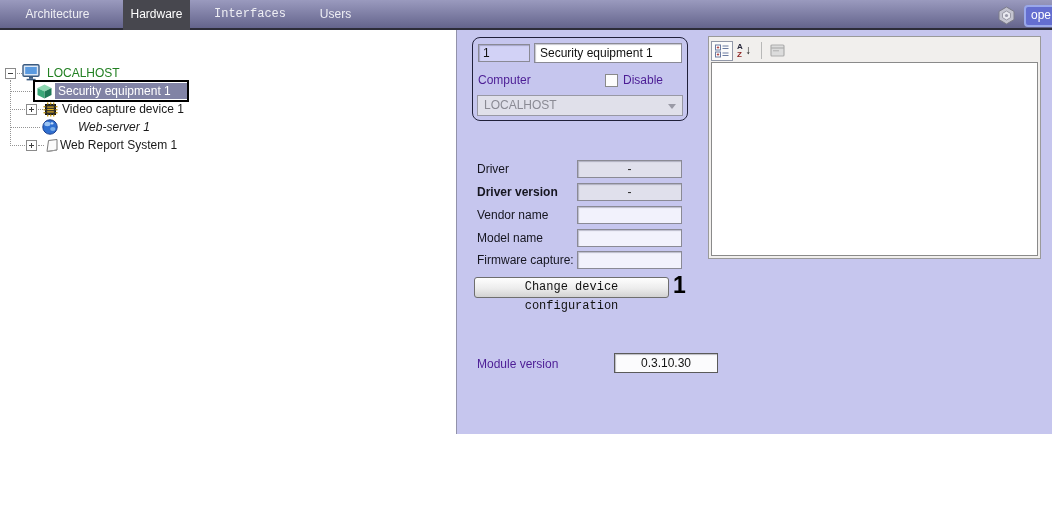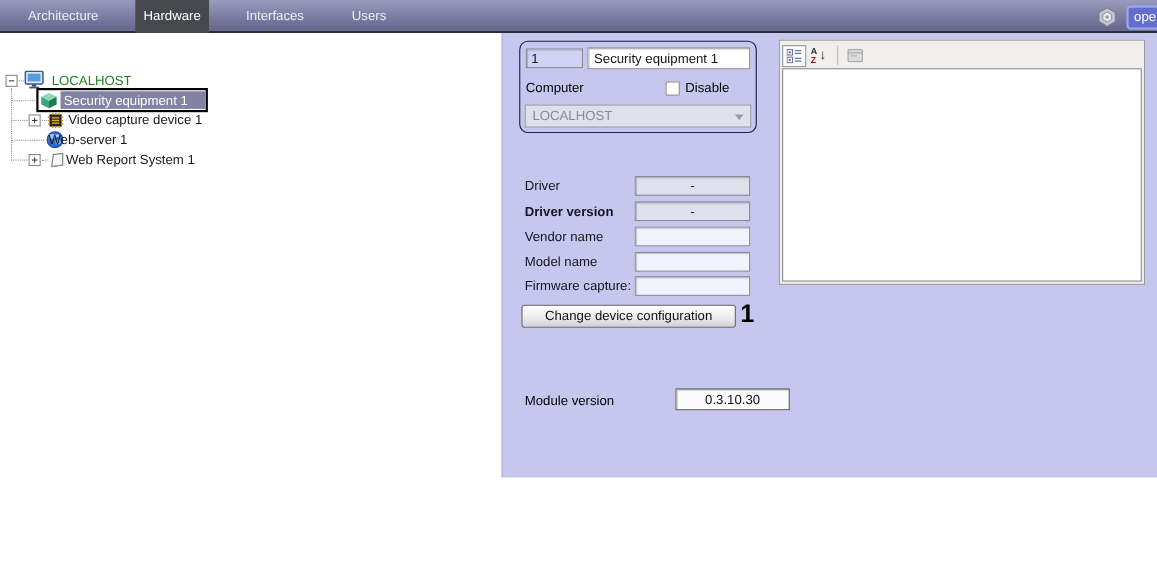--- a/index.html
+++ b/index.html
@@ -36,38 +36,38 @@
 
   
   #settings-panel { position:absolute; left:457px; top:30px; width:595px; height:467px; background:#c6c6ee; }
   #group-box { position:absolute; left:472px; top:37px; width:216px; height:84px;
     border:1px solid #20203a; border-radius:8px; }
   .sunken { border:1px solid #8a8a95; box-shadow:inset 1px 1px 1px rgba(50,50,80,0.28); }
   #id-field { position:absolute; left:478px; top:44px; width:52px; height:18px; background:#d2d2f6;
     font-size:12px; line-height:16px; padding-left:4px; color:#111; }
   #name-field { position:absolute; left:534px; top:43px; width:148px; height:20px; background:#ffffff;
     font-size:12px; line-height:18px; padding-left:5px; color:#111; }
-  .lbl { position:absolute; font-size:12px; color:#000000; white-space:nowrap; }
+  .lbl { position:absolute; font-size:12px; color:#4c1d95; white-space:nowrap; }
   #disable-checkbox { position:absolute; left:605px; top:74px; width:13px; height:13px;
     background:#fdfdfd; border:1px solid #8a8a8a; }
   #computer-select { position:absolute; left:477px; top:95px; width:206px; height:21px;
     background:#e0e0ea; border:1px solid #9898a4; color:#8a8a94; font-size:12px; line-height:19px;
     padding-left:6px; }
   #select-arrow { position:absolute; right:6px; top:8px; width:0; height:0;
     border-left:4px solid transparent; border-right:4px solid transparent; border-top:5px solid #9a9aa6; }
 
   .field-row-label { position:absolute; left:477px; font-size:12px; color:#15151f; }
   .field-box { position:absolute; left:577px; width:105px; height:18px; font-size:12px;
     line-height:16px; text-align:center; color:#222; }
   .field-dim { background:#e0e0ec; }
   .field-lite { background:#f2f2fc; }
 
   #change-config-button { position:absolute; left:474px; top:277px; width:195px; height:21px;
     background:linear-gradient(#fefefe,#ececec 55%,#d2d2d2); border:1px solid #6e6e6e; border-radius:3px;
-    font-size:12px; text-align:center; line-height:19px; color:#111; cursor:default; }
+    font-size:12px; text-align:center; line-height:19px; color:#111; cursor:default;font-family:Liberation Mono, monospace; }
   #callout-1 { position:absolute; left:673px; top:272px; font-size:23px; font-weight:bold; color:#000; }
   #module-field { position:absolute; left:578px; top:353px; width:104px; height:20px; background:#fbfbfd;
     border:1px solid #5a5a5a; box-shadow:inset 1px 1px 1px rgba(40,40,60,0.3);
     font-size:12px; line-height:18px; text-align:center; color:#111;margin-left:36px; }
 
   
   #property-grid { position:absolute; left:708px; top:36px; width:333px; height:223px;
     background:#f1efed; border:1px solid #9a9a9a; }
   #pg-toolbar { position:absolute; left:2px; top:3px; height:21px; display:flex; align-items:center; }
   .pg-btn { width:22px; height:20px; display:flex; align-items:center; justify-content:center; margin-right:1px; }
@@ -92,21 +92,21 @@
   .first-underline::first-letter { text-decoration:underline; }
 </style>
 </head>
 <body>
 
 <div id="app">
 
   <div id="menu-bar">
     <div class="menu-tab" style="left:10px;width:95px;">Architecture</div>
     <div class="menu-tab selected" style="left:123px;width:67px;">Hardware</div>
-    <div class="menu-tab" style="left:213px;width:74px;">Interfaces</div>
+    <div class="menu-tab" style="left:213px;width:74px;font-family:Liberation Mono, monospace;">Interfaces</div>
     <div class="menu-tab" style="left:308px;width:55px;">Users</div>
     <svg id="corner-logo" viewBox="0 0 19 19">
       <polygon points="9.5,1 17,5.4 17,13.6 9.5,18 2,13.6 2,5.4" fill="#c4c4d0" stroke="#7c7c8a" stroke-width="1"></polygon>
       <polygon points="9.5,5 13.5,7.4 13.5,11.6 9.5,14 5.5,11.6 5.5,7.4" fill="#e9e9f0" stroke="#8a8a98" stroke-width="0.8"></polygon>
       <circle cx="9.5" cy="9.5" r="1.6" fill="#9a9aaa"></circle>
     </svg>
     <div id="corner-button">ope</div>
   </div>
 
   <div id="tree-panel">
@@ -165,21 +165,21 @@
         <rect x="12.5" y="10" width="2" height="1.4" fill="#caa018"></rect>
     </svg>
     <div class="tree-label" style="left:62px;top:72px;">Video capture device 1</div>
 
     <svg class="tree-icon" style="left:42px;top:89px;" width="16" height="16" viewBox="0 0 16 16">
       <circle cx="8" cy="8" r="7.2" fill="#2f6fd0" stroke="#1a4090" stroke-width="1"></circle>
       <ellipse cx="5.4" cy="5" rx="3" ry="2.2" fill="#9cc4f2"></ellipse>
       <ellipse cx="10.8" cy="10" rx="2.6" ry="2" fill="#7aaee8"></ellipse>
       <ellipse cx="10" cy="4.4" rx="1.6" ry="1.1" fill="#c4dcf8"></ellipse>
     </svg>
-    <div class="tree-label" style="left:44px;top:90px;">Web-server 1</div>
+    <div class="tree-label" style="left:78px;top:90px;font-style:italic;">Web-server 1</div>
 
     <div class="expand-box" style="left:26px;top:110px;">
         <span class="hbar"></span>
         <span class="vbar"></span>
       </div>
     <svg class="tree-icon" style="left:45px;top:107px;" width="14" height="16" viewBox="0 0 14 16">
       <path d="M2,14.5 L3.5,3.5 L12,2.5 L12,13 Z" fill="#fbfbfb" stroke="#7a7a7a" stroke-width="1"></path>
       <path d="M2,14.5 L12,13" stroke="#9a9a9a" stroke-width="1" fill="none"></path>
     </svg>
     <div class="tree-label" style="left:60px;top:108px;">Web Report System 1</div>

